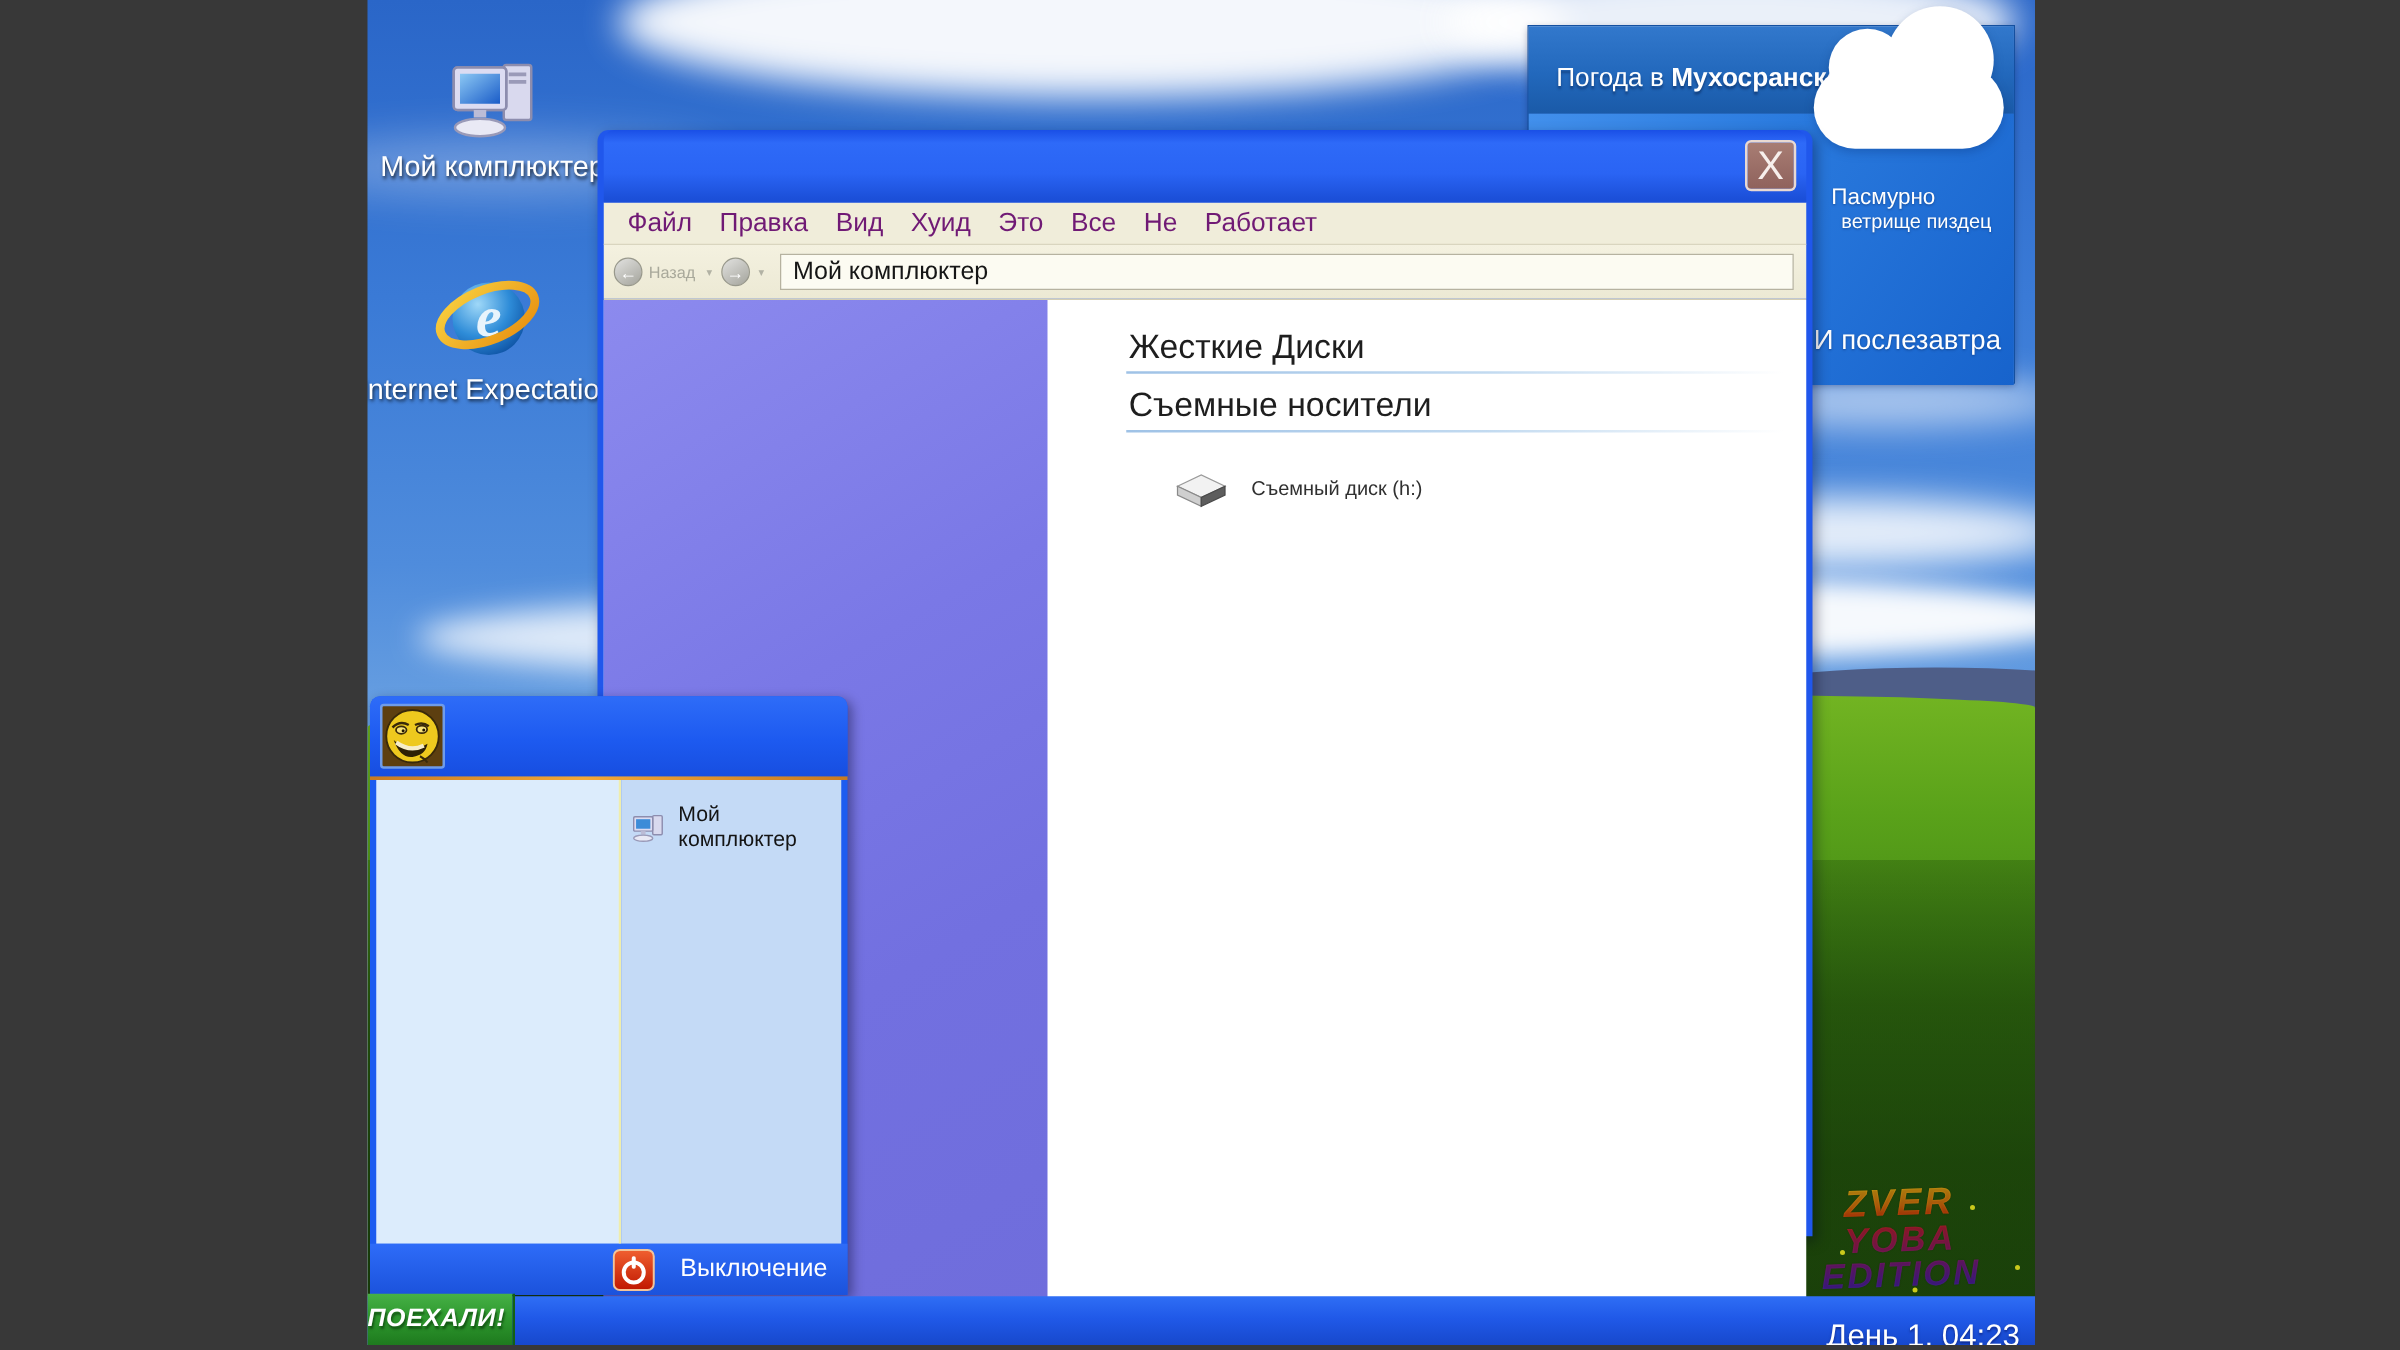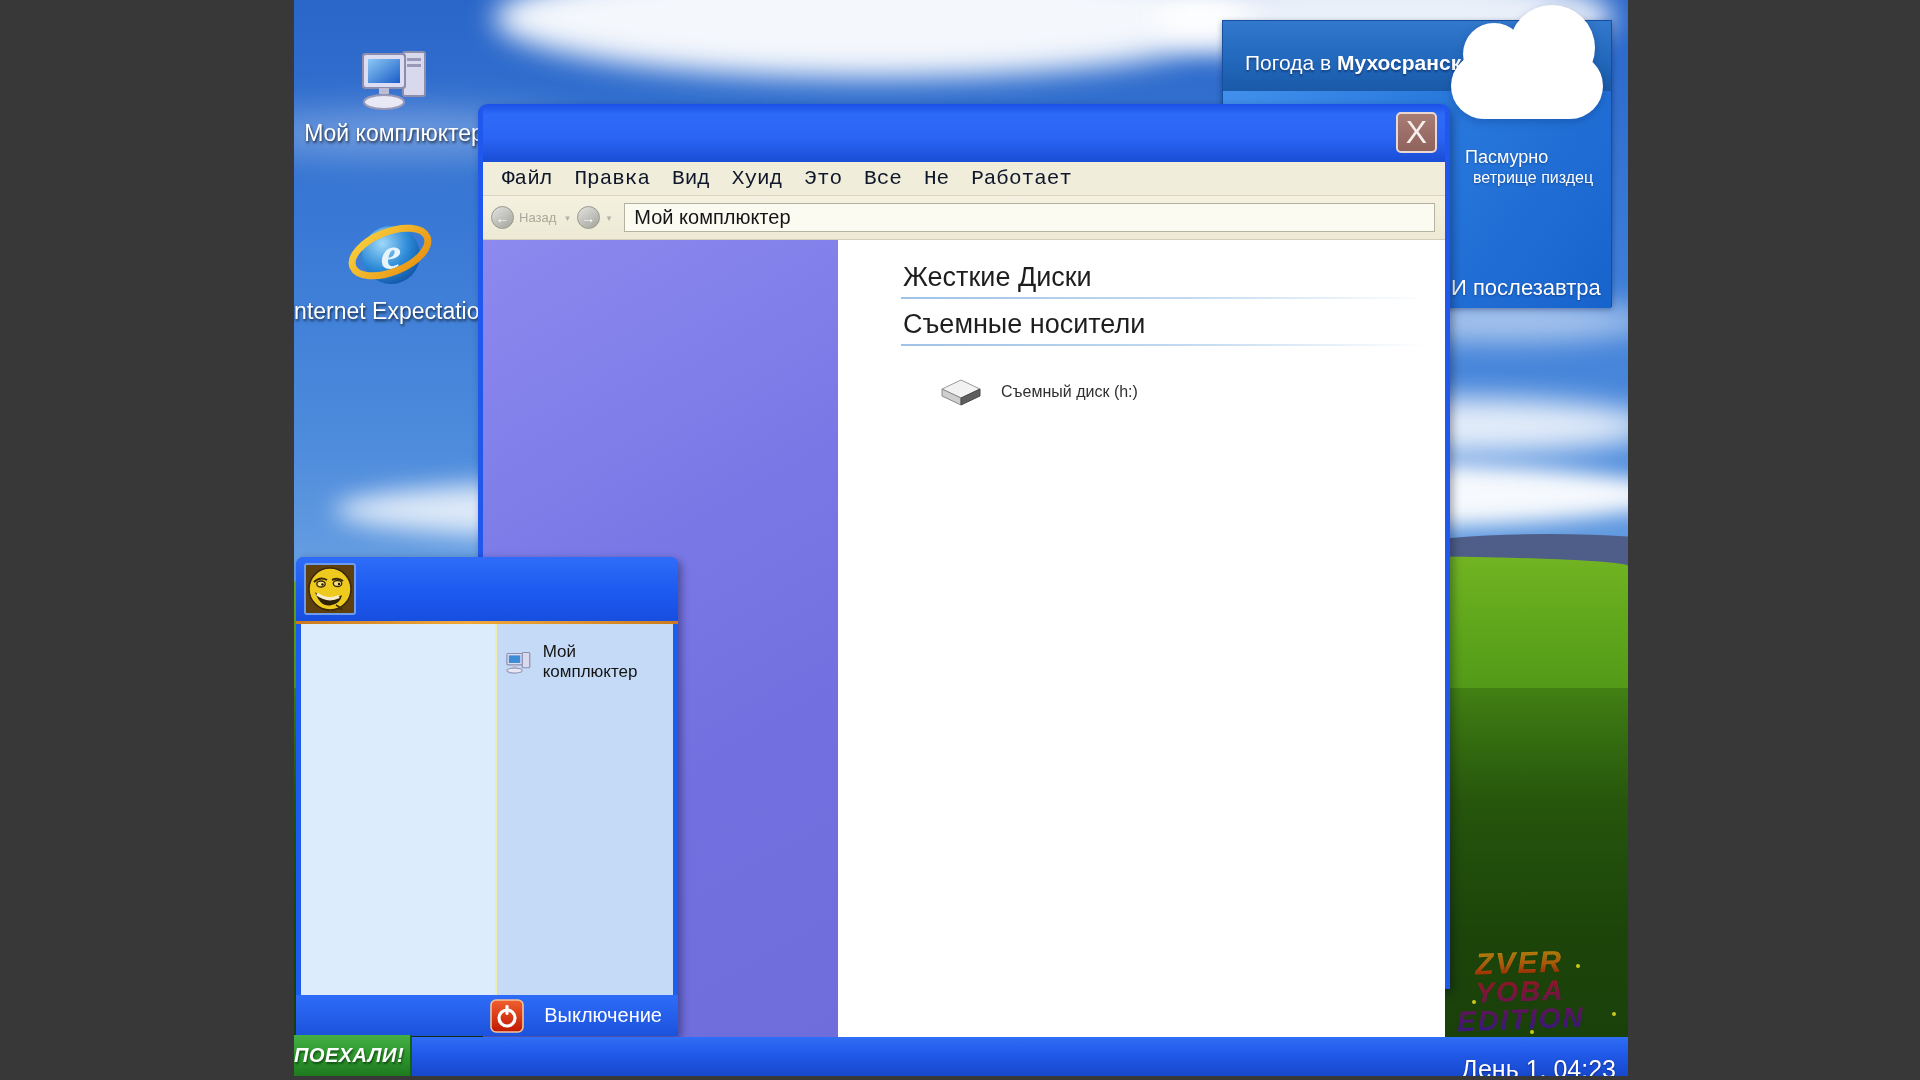--- a/index.html
+++ b/index.html
@@ -55,34 +55,34 @@
   .weather-body { position:relative; height:217px;
                   background:linear-gradient(125deg,#4290ec 0%,#2a7ade 40%,#1763cc 100%); }
   .wcloud { position:absolute; left:228px; top:-38px; width:152px; height:66px;
             background:#fff; border-radius:34px; filter:drop-shadow(0 3px 4px rgba(0,30,90,.25)); }
   .wcloud::before { content:""; position:absolute; left:12px; top:-30px; width:62px; height:62px;
                     background:#fff; border-radius:50%; }
   .wcloud::after  { content:""; position:absolute; left:58px; top:-48px; width:86px; height:86px;
                     background:#fff; border-radius:50%; }
   .w-cond  { position:absolute; left:242px; top:56px;  color:#fff; font-size:18px; text-shadow:0 1px 2px rgba(0,20,60,.4); }
   .w-cond2 { position:absolute; left:250px; top:78px;  color:#fff; font-size:16px; text-shadow:0 1px 2px rgba(0,20,60,.4); }
-  .w-fore  { position:absolute; left:228px; top:184px; color:#fff; font-size:22px; text-shadow:0 1px 2px rgba(0,20,60,.4); }
+  .w-fore  { position:absolute; left:228px; top:168px; color:#fff; font-size:22px; text-shadow:0 1px 2px rgba(0,20,60,.4); }
 
   
   .window { position:absolute; left:184px; top:104px; width:972px; height:885px;
             background:#2057ec; border-radius:9px 9px 0 0; padding:0 5px 6px 5px;
             box-shadow:3px 4px 10px rgba(0,0,30,.35); }
   .titlebar { height:58px; border-radius:8px 8px 0 0; position:relative;
               background:linear-gradient(180deg,#1a4fe6 0%,#2e6af8 18%,#2a64f4 60%,#1b4fd8 95%); }
   .btn-close { position:absolute; right:8px; top:8px; width:41px; height:41px;
                background:linear-gradient(180deg,#a87d74,#8f625c); border:2px solid #e9d9d2; border-radius:5px;
                color:#f7efec; font-size:32px; line-height:36px; text-align:center; cursor:default; }
   .menubar { height:34px; background:#f0edda; border-bottom:1px solid #d9d5bf;
              display:flex; align-items:center; padding-left:8px; }
-  .menubar .mi { font-size:21px; color:#0f172a; padding:0 11px;font-family:Liberation Mono, monospace; }
+  .menubar .mi { font-size:21px; color:#701a75; padding:0 11px; }
   .toolbar { height:44px; background:linear-gradient(180deg,#f4f1e0,#ece9d4);
              border-bottom:1px solid #d2cdb6; display:flex; align-items:center; padding:0 10px 0 8px; }
   .navbtn { width:23px; height:23px; border-radius:50%; border:1px solid #98988c; flex:none;
             background:linear-gradient(145deg,#e2e2e0,#a4a49c); color:#fff; font-size:14px; font-weight:bold;
             display:flex; align-items:center; justify-content:center; }
   .navlbl { font-size:13px; color:#a9a99b; margin:0 2px 0 5px; }
   .caret { font-size:9px; color:#b2b2a4; margin:0 7px; }
   .address { flex:1; height:29px; background:#fcfbf2; border:1px solid #b6b2a0;
              font-size:20px; color:#161616; padding:2px 0 0 9px; margin-left:6px; white-space:nowrap; }
   .content { display:flex; height:920px; background:#fff;gap:47px; }

